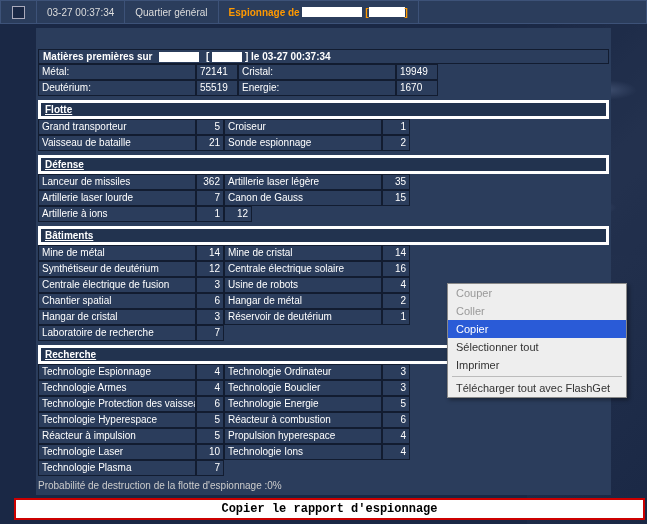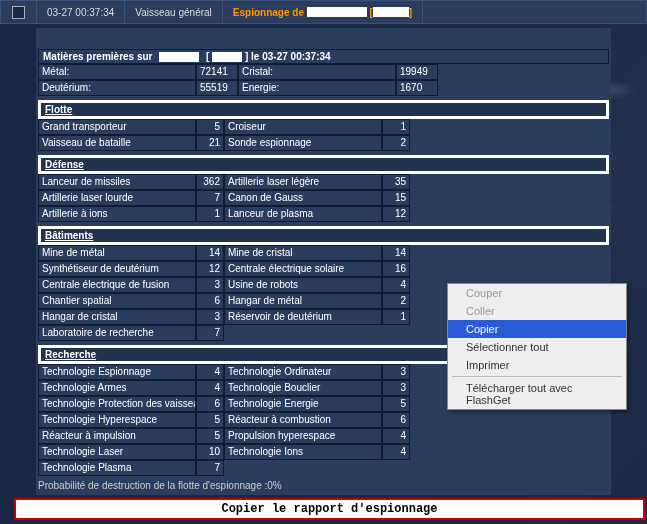--- a/index.html
+++ b/index.html
@@ -19,36 +19,36 @@
 .section-title{background:#22334f;color:#fff;font-weight:bold;padding:1px 4px;border:3px solid #ffffff;margin-top:4px;text-decoration:underline}
 .row{display:flex;line-height:14px}
 .cell{color:#fff;background:#2b3d5c;border:1px solid #121c30;padding:0 3px;white-space:nowrap;overflow:hidden}
 .lbl{flex:0 0 158px}
 .val{flex:0 0 28px;text-align:right;background:#2b3d5c}
 .val-w{flex:0 0 42px;text-align:left}
 .lbl2{flex:0 0 158px}
 .prob{color:#ccc;padding:4px 0 2px 0;font-size:10px}
 .copy-bar{position:absolute;left:14px;right:2px;bottom:4px;background:#fff;border:2px solid #c00;text-align:center;font-family:"Courier New",monospace;font-weight:bold;font-size:12px;padding:2px 0;color:#000}
 .ctx-menu{position:absolute;right:20px;top:283px;width:180px;background:#eee;border:1px solid #888;font-family:Tahoma,sans-serif;font-size:11px;box-shadow:2px 2px 4px rgba(0,0,0,0.4);z-index:10}
-.ctx-item{padding:3px 18px;color:#333}
+.ctx-item{padding:3px 8px;color:#333}
 .ctx-item.disabled{color:#999}
 .ctx-item.hover{background:#2a5bd7;color:#fff}
 .ctx-sep{height:1px;background:#bbb;margin:2px 4px}
 </style>
 </head>
 <body>
 <div class="bg-ships"></div>
 
 <div class="container">
   <div class="topbar">
     <div class="checkbox-cell">
       <div class="checkbox"></div>
     </div>
     <div class="topbar-cell">03-27 00:37:34</div>
-    <div class="topbar-cell">Vaisseau général</div>
+    <div class="topbar-cell">Quartier général</div>
     <div class="topbar-cell topbar-spy">
       <span>Espionnage de</span>&nbsp;
       <span class="redacted" style="width:60px"></span>&nbsp;
       <span>[</span>
       <span class="redacted" style="width:36px"></span>
       <span>]</span>
     </div>
   </div>
 
   <div class="report">
@@ -99,21 +99,20 @@
         </div>
         <div class="row">
           <div class="cell lbl">Artillerie laser lourde</div>
           <div class="cell val">7</div>
           <div class="cell lbl2">Canon de Gauss</div>
           <div class="cell val">15</div>
         </div>
         <div class="row">
           <div class="cell lbl">Artillerie à ions</div>
           <div class="cell val">1</div>
-          <div class="cell lbl2">Lanceur de plasma</div>
           <div class="cell val">12</div>
         </div>
       </div>
 
     <div class="section-title">Bâtiments</div>
     <div id="buildings-rows">
         <div class="row">
           <div class="cell lbl">Mine de métal</div>
           <div class="cell val">14</div>
           <div class="cell lbl2">Mine de cristal</div>

